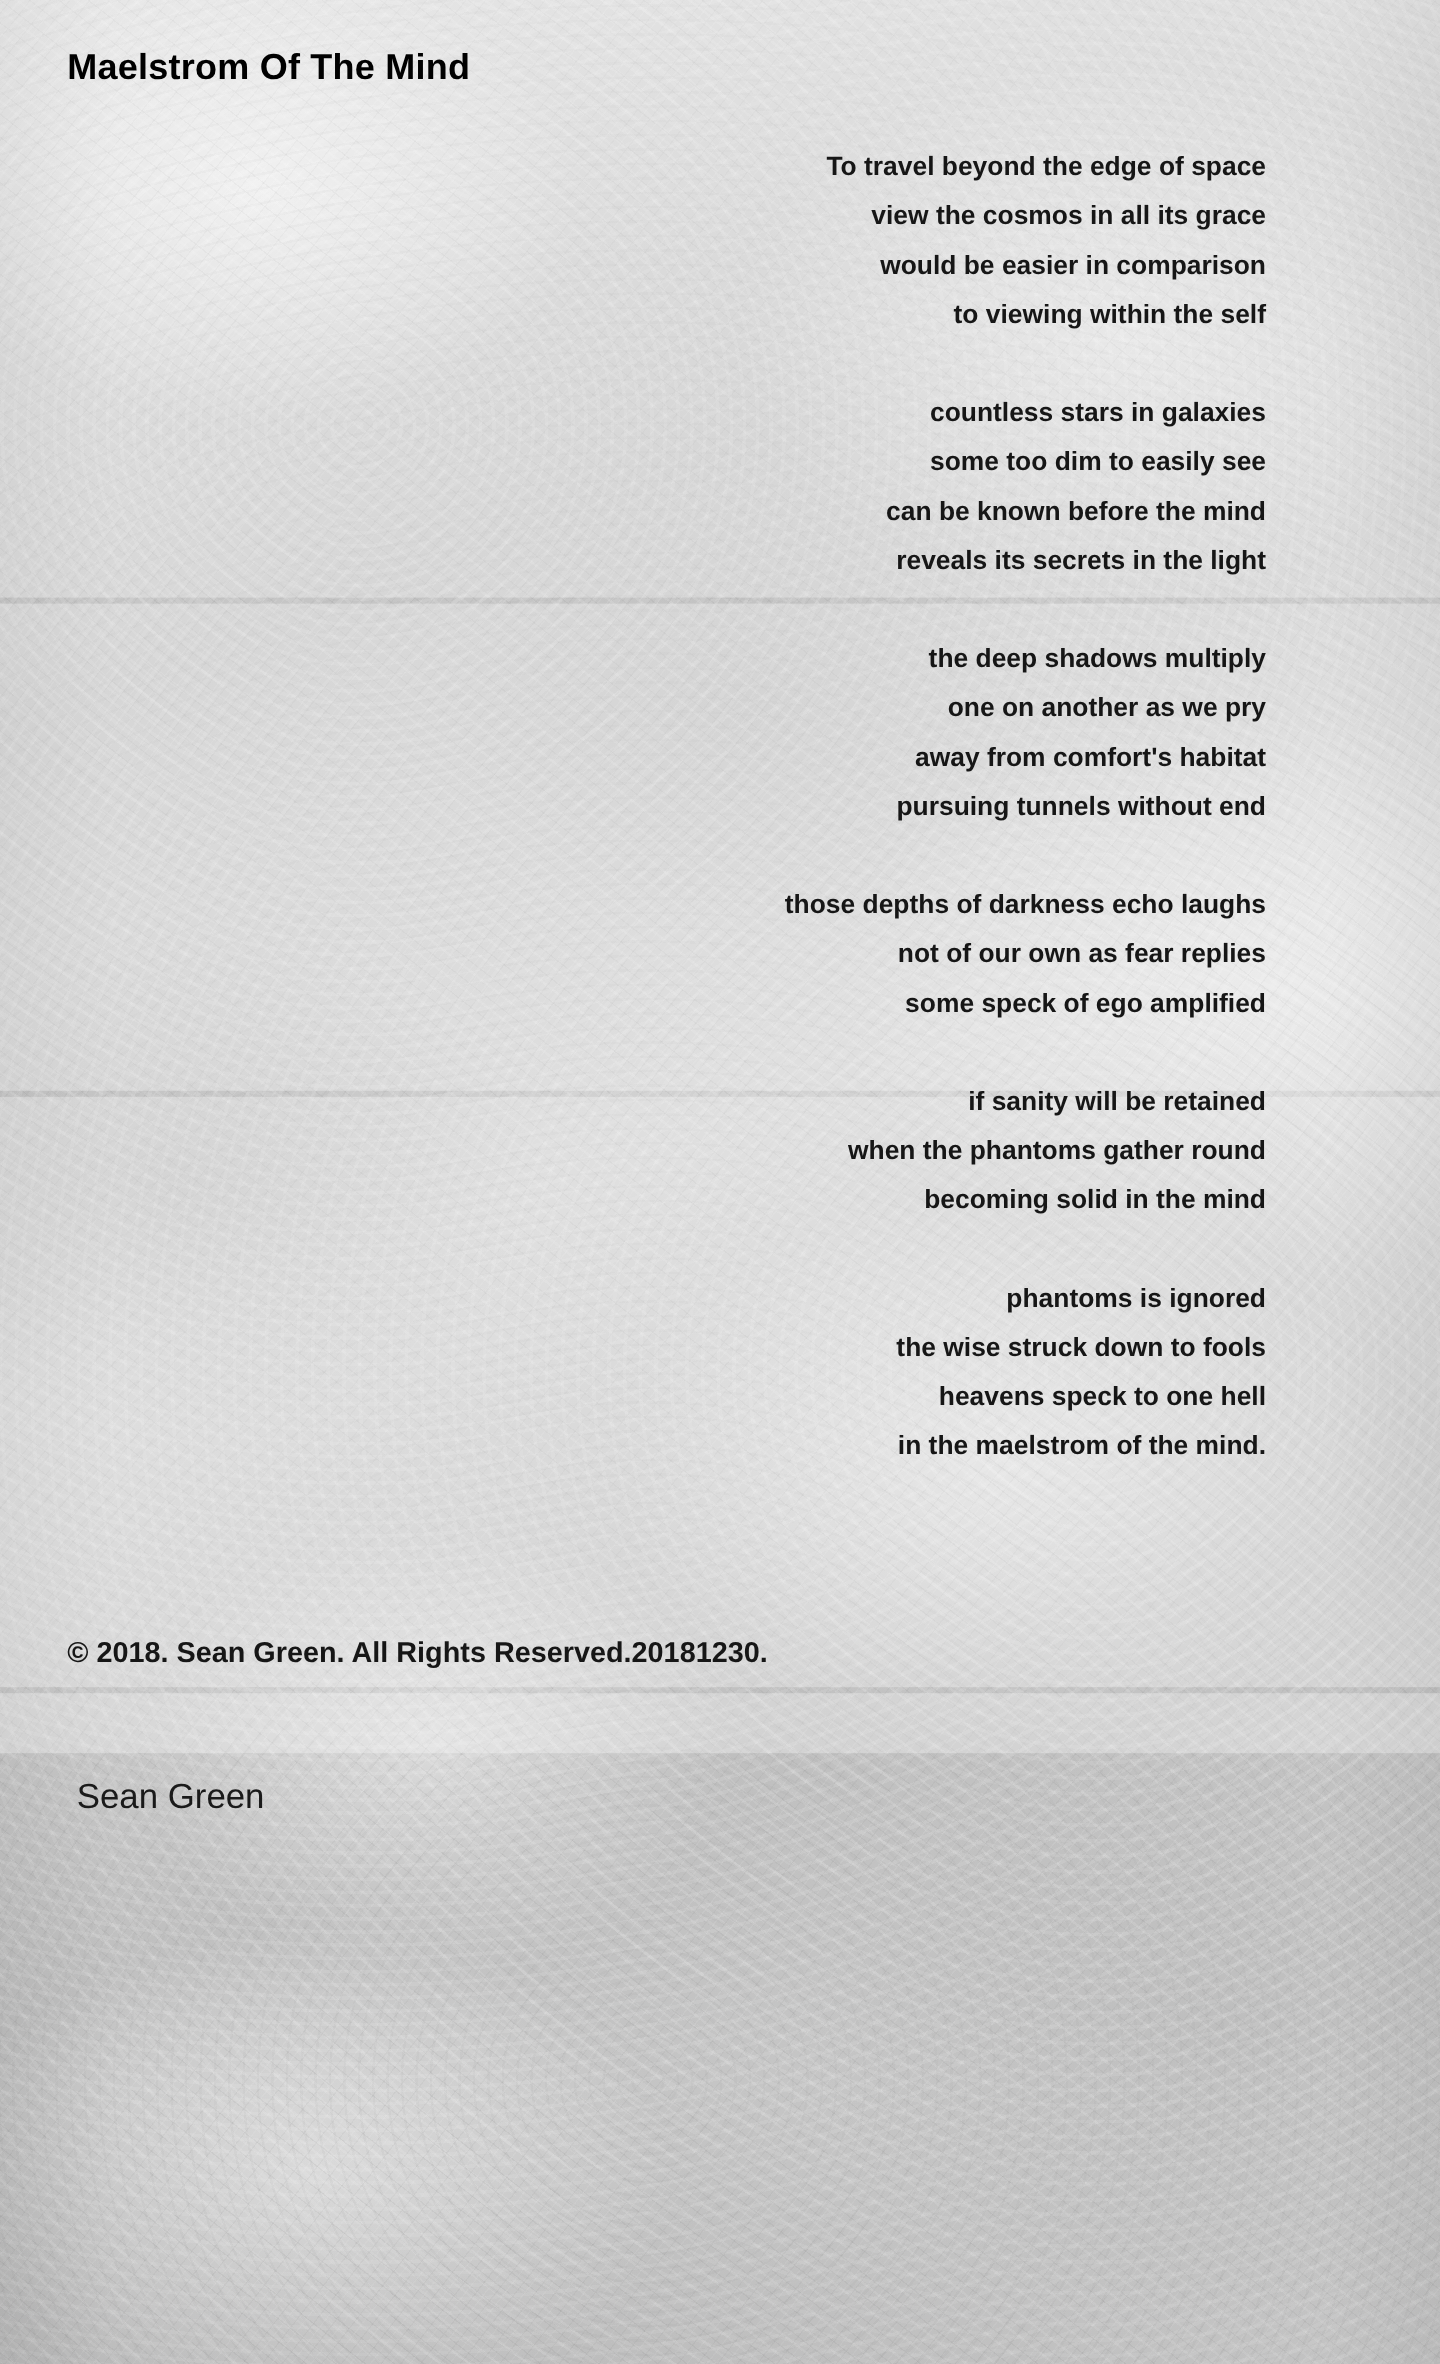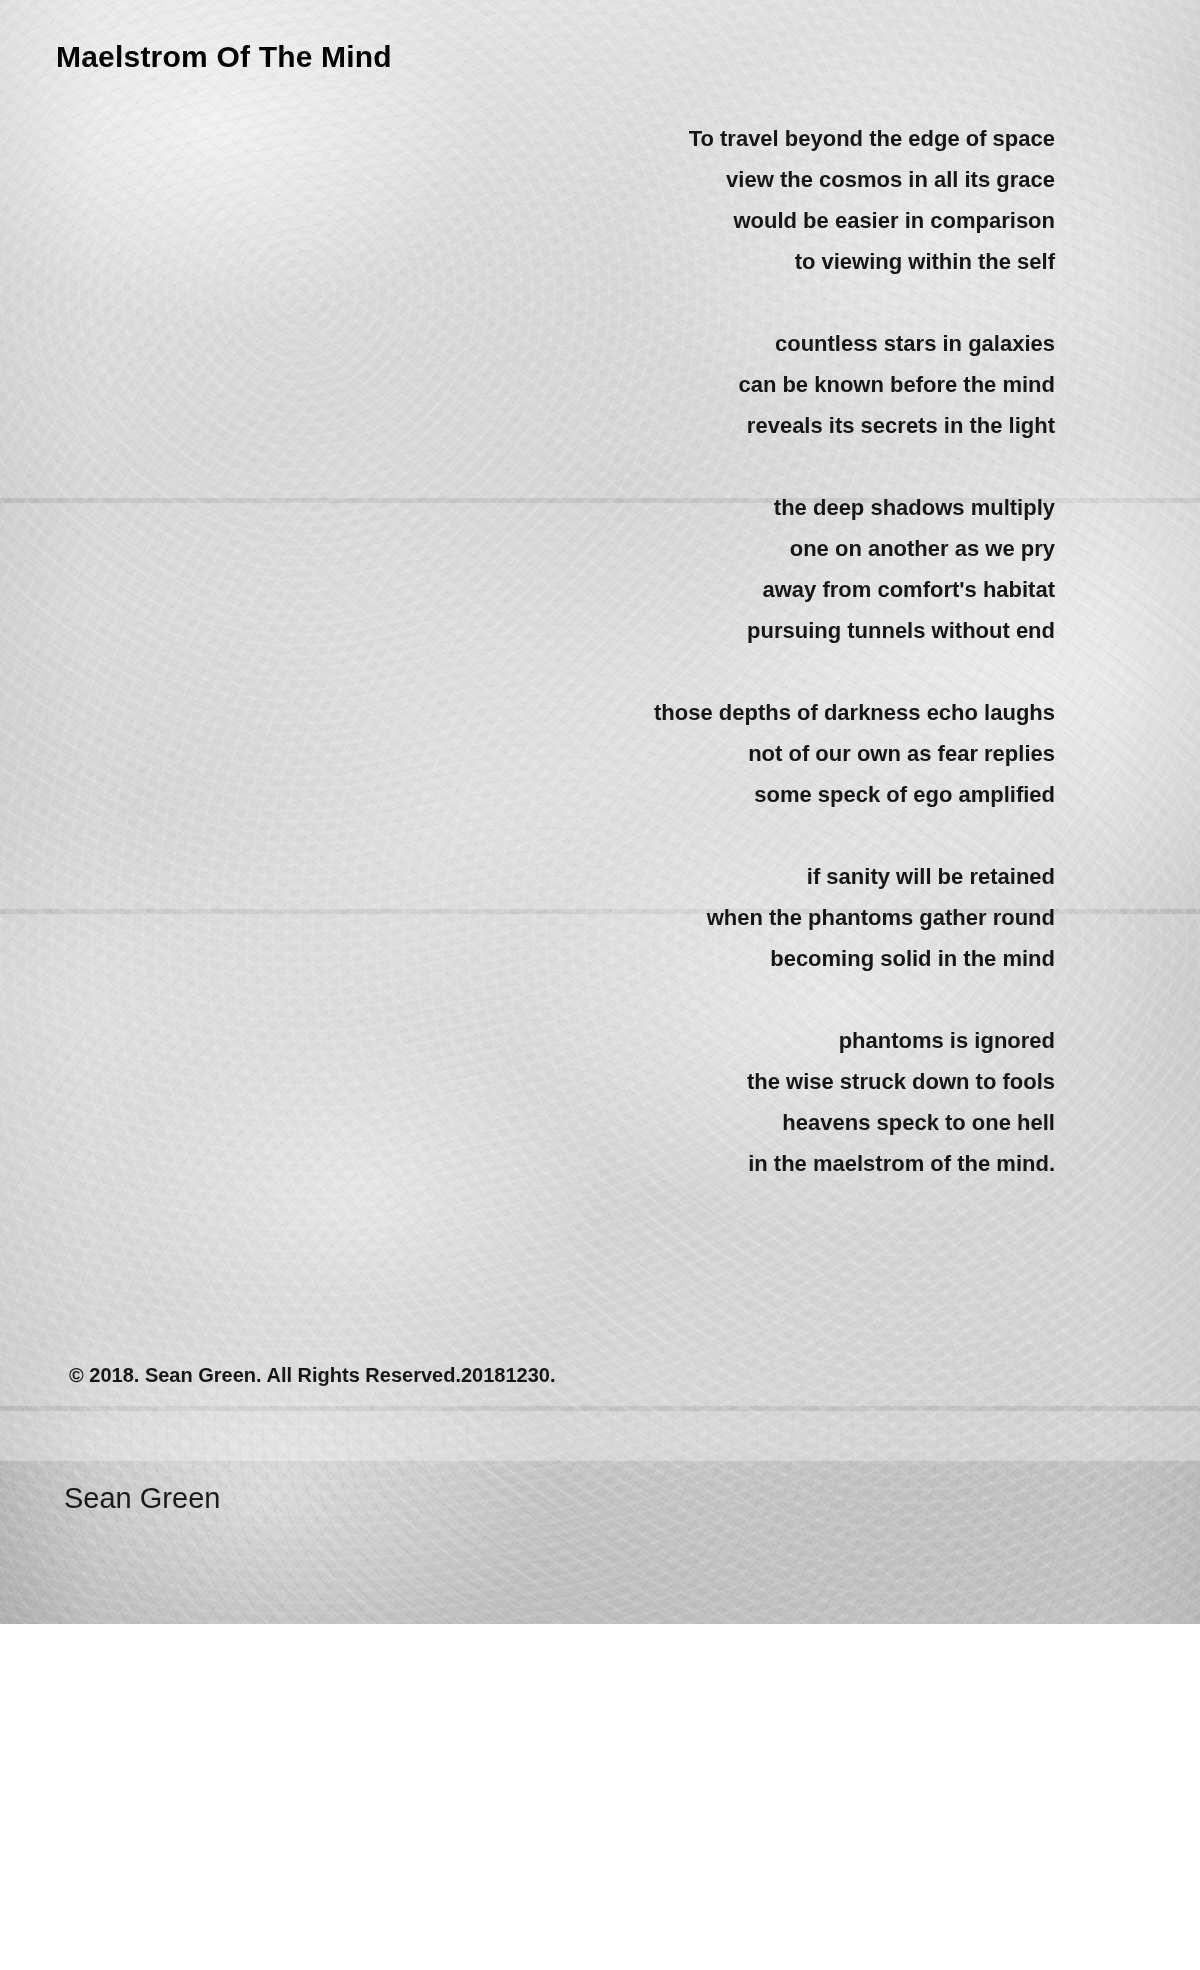--- a/index.html
+++ b/index.html
@@ -6,21 +6,21 @@
     margin: 0;
     padding: 0;
     background: #ffffff;
   }
   body {
     font-family: "Liberation Sans", sans-serif;
   }
   .page {
     position: relative;
     width: 1200px;
-    height: 1624px;
+    height: 1970px;
     overflow: hidden;
     background-color: #eab308;
   }
 
   
   .bg-layer {
     position: absolute;
     inset: 0;
     pointer-events: none;
   }
@@ -115,25 +115,24 @@
     font-size: 22px;
     font-weight: bold;
     color: #161616;
     line-height: 41px;
     white-space: nowrap;
   }
   .copyright {
     position: absolute;
     left: 56px;
     top: 1364px;
-    font-size: 20px;
+    font-size: 24px;
     font-weight: bold;
     color: #161616;
     white-space: nowrap;
-    margin-left: 13px;
   }
   .author {
     position: absolute;
     left: 64px;
     top: 1482px;
     font-size: 29px;
     color: #1a1a1a;
     white-space: nowrap;
   }
 </style>
@@ -161,20 +160,21 @@
 
       <div class="stanza">
         <div class="line">To travel beyond the edge of space</div>
         <div class="line">view the cosmos in all its grace</div>
         <div class="line">would be easier in comparison</div>
         <div class="line">to viewing within the self</div>
       </div>
 
       <div class="stanza">
         <div class="line">countless stars in galaxies</div>
+        <div class="line">some too dim to easily see</div>
         <div class="line">can be known before the mind</div>
         <div class="line">reveals its secrets in the light</div>
       </div>
 
       <div class="stanza">
         <div class="line">the deep shadows multiply</div>
         <div class="line">one on another as we pry</div>
         <div class="line">away from comfort's habitat</div>
         <div class="line">pursuing tunnels without end</div>
       </div>

